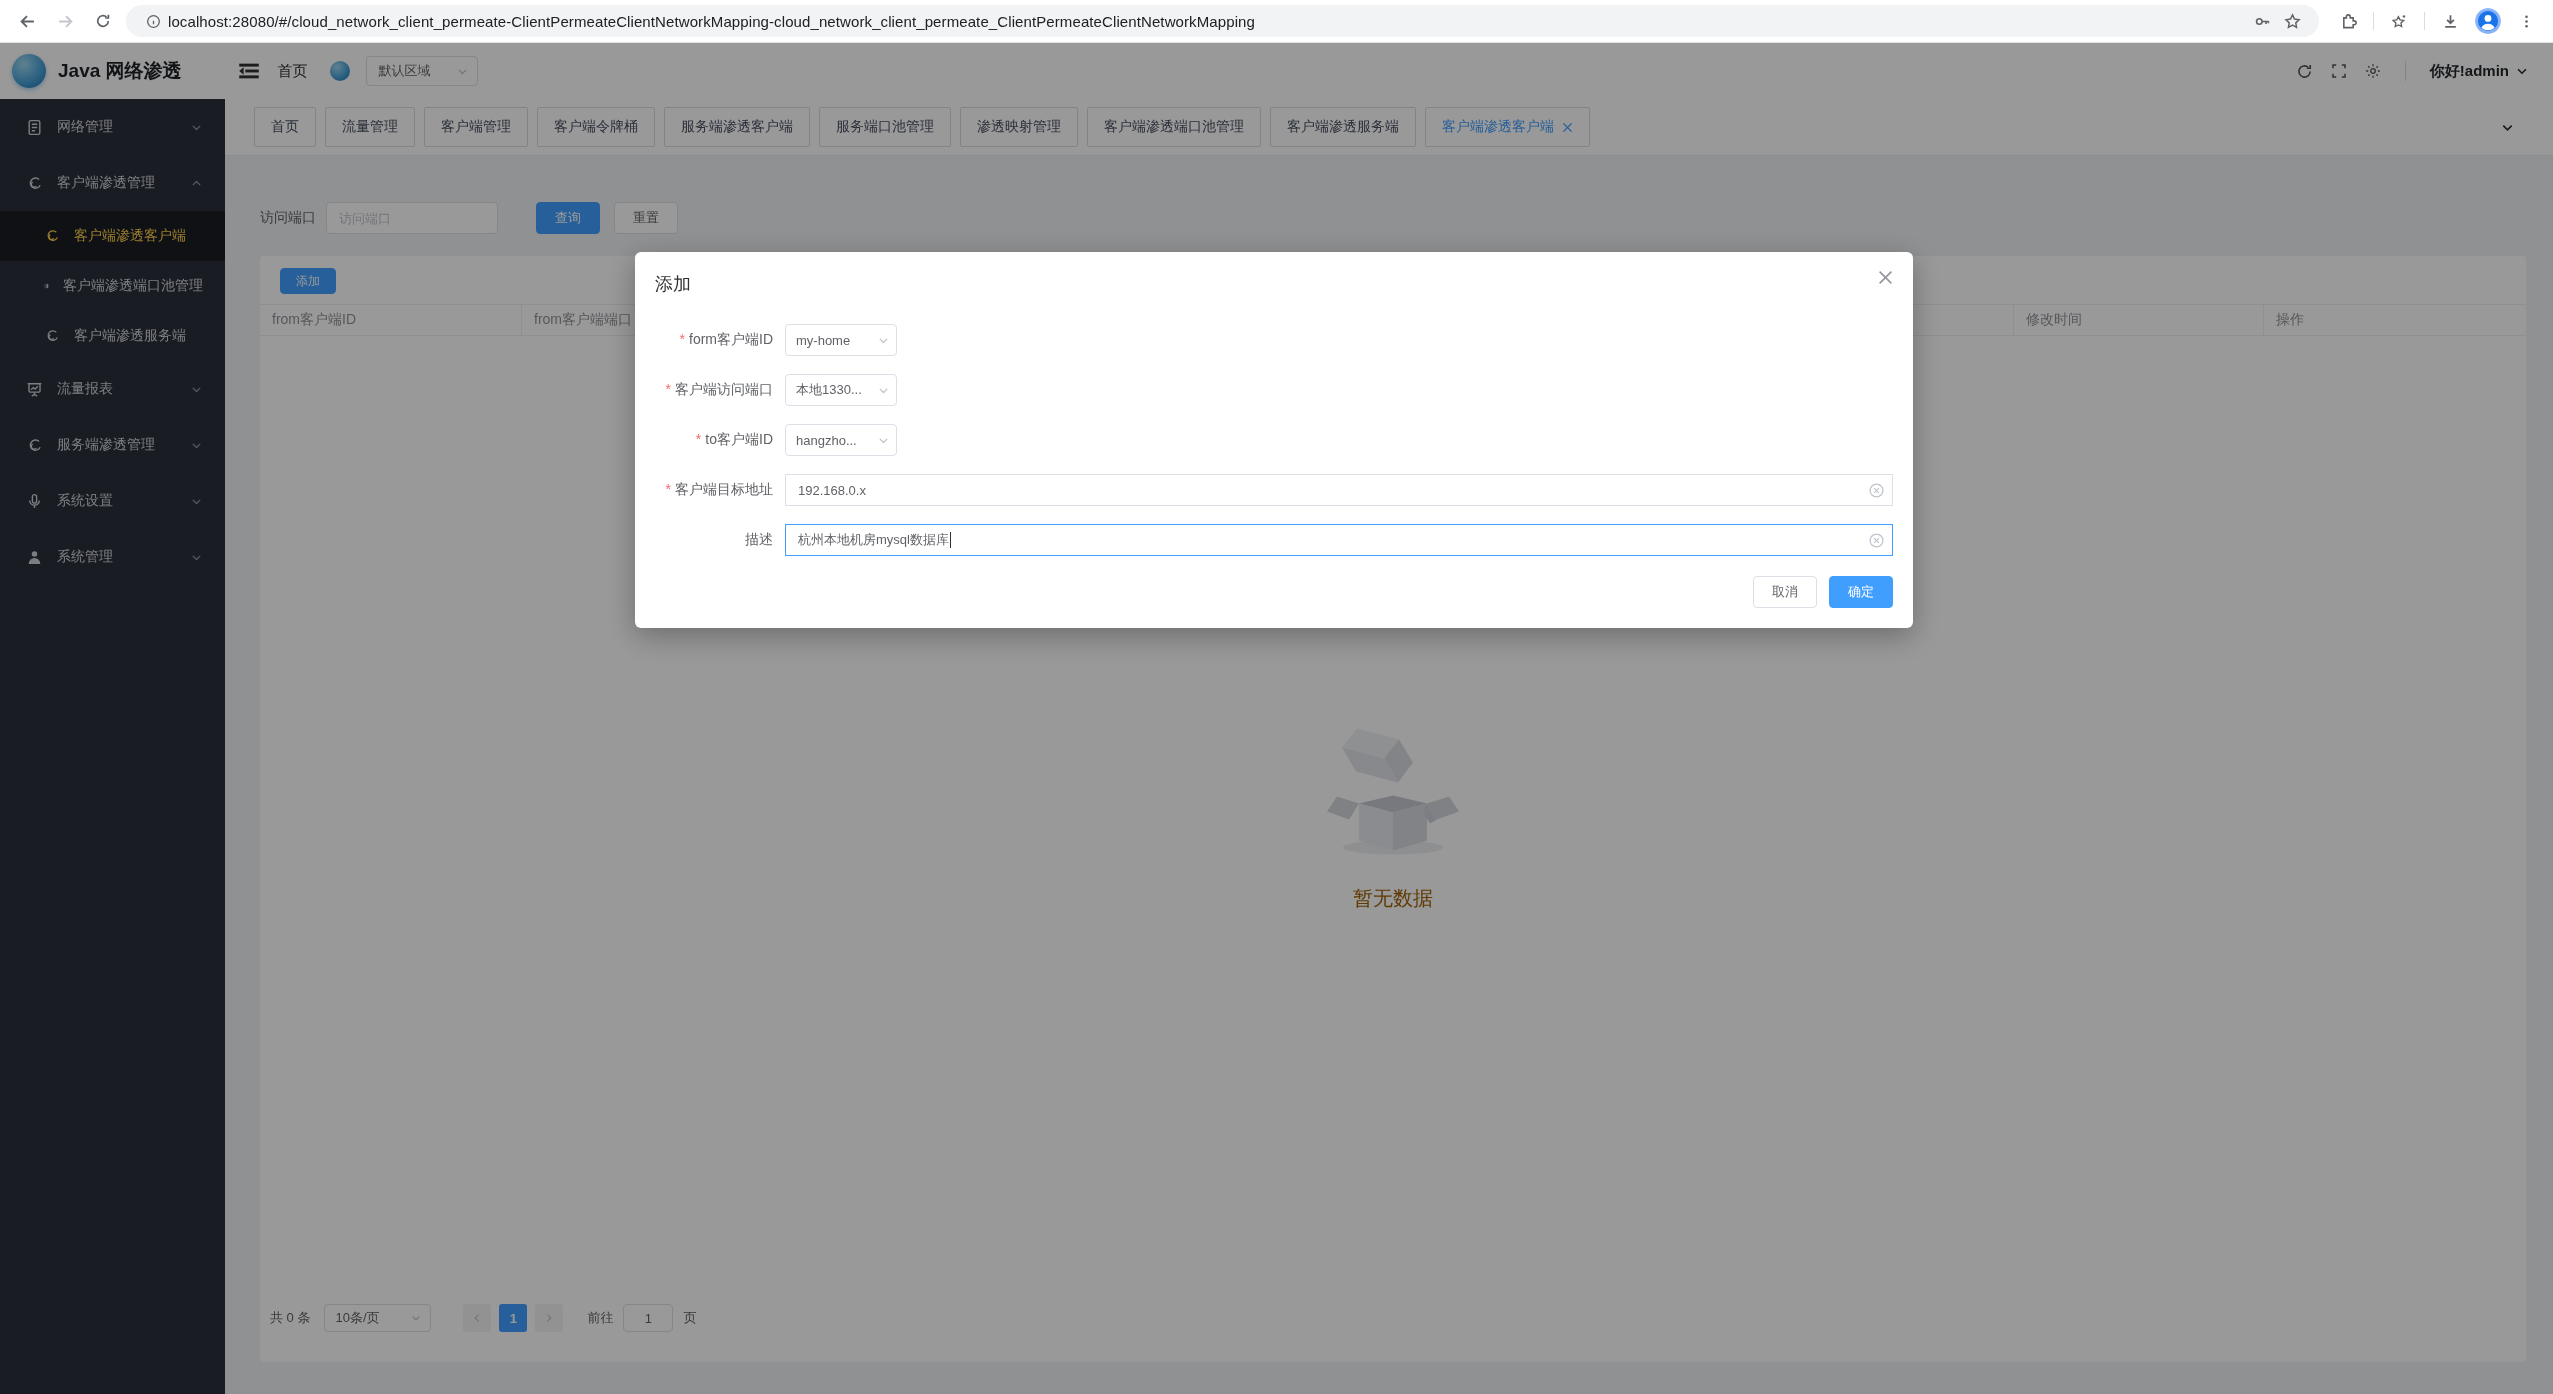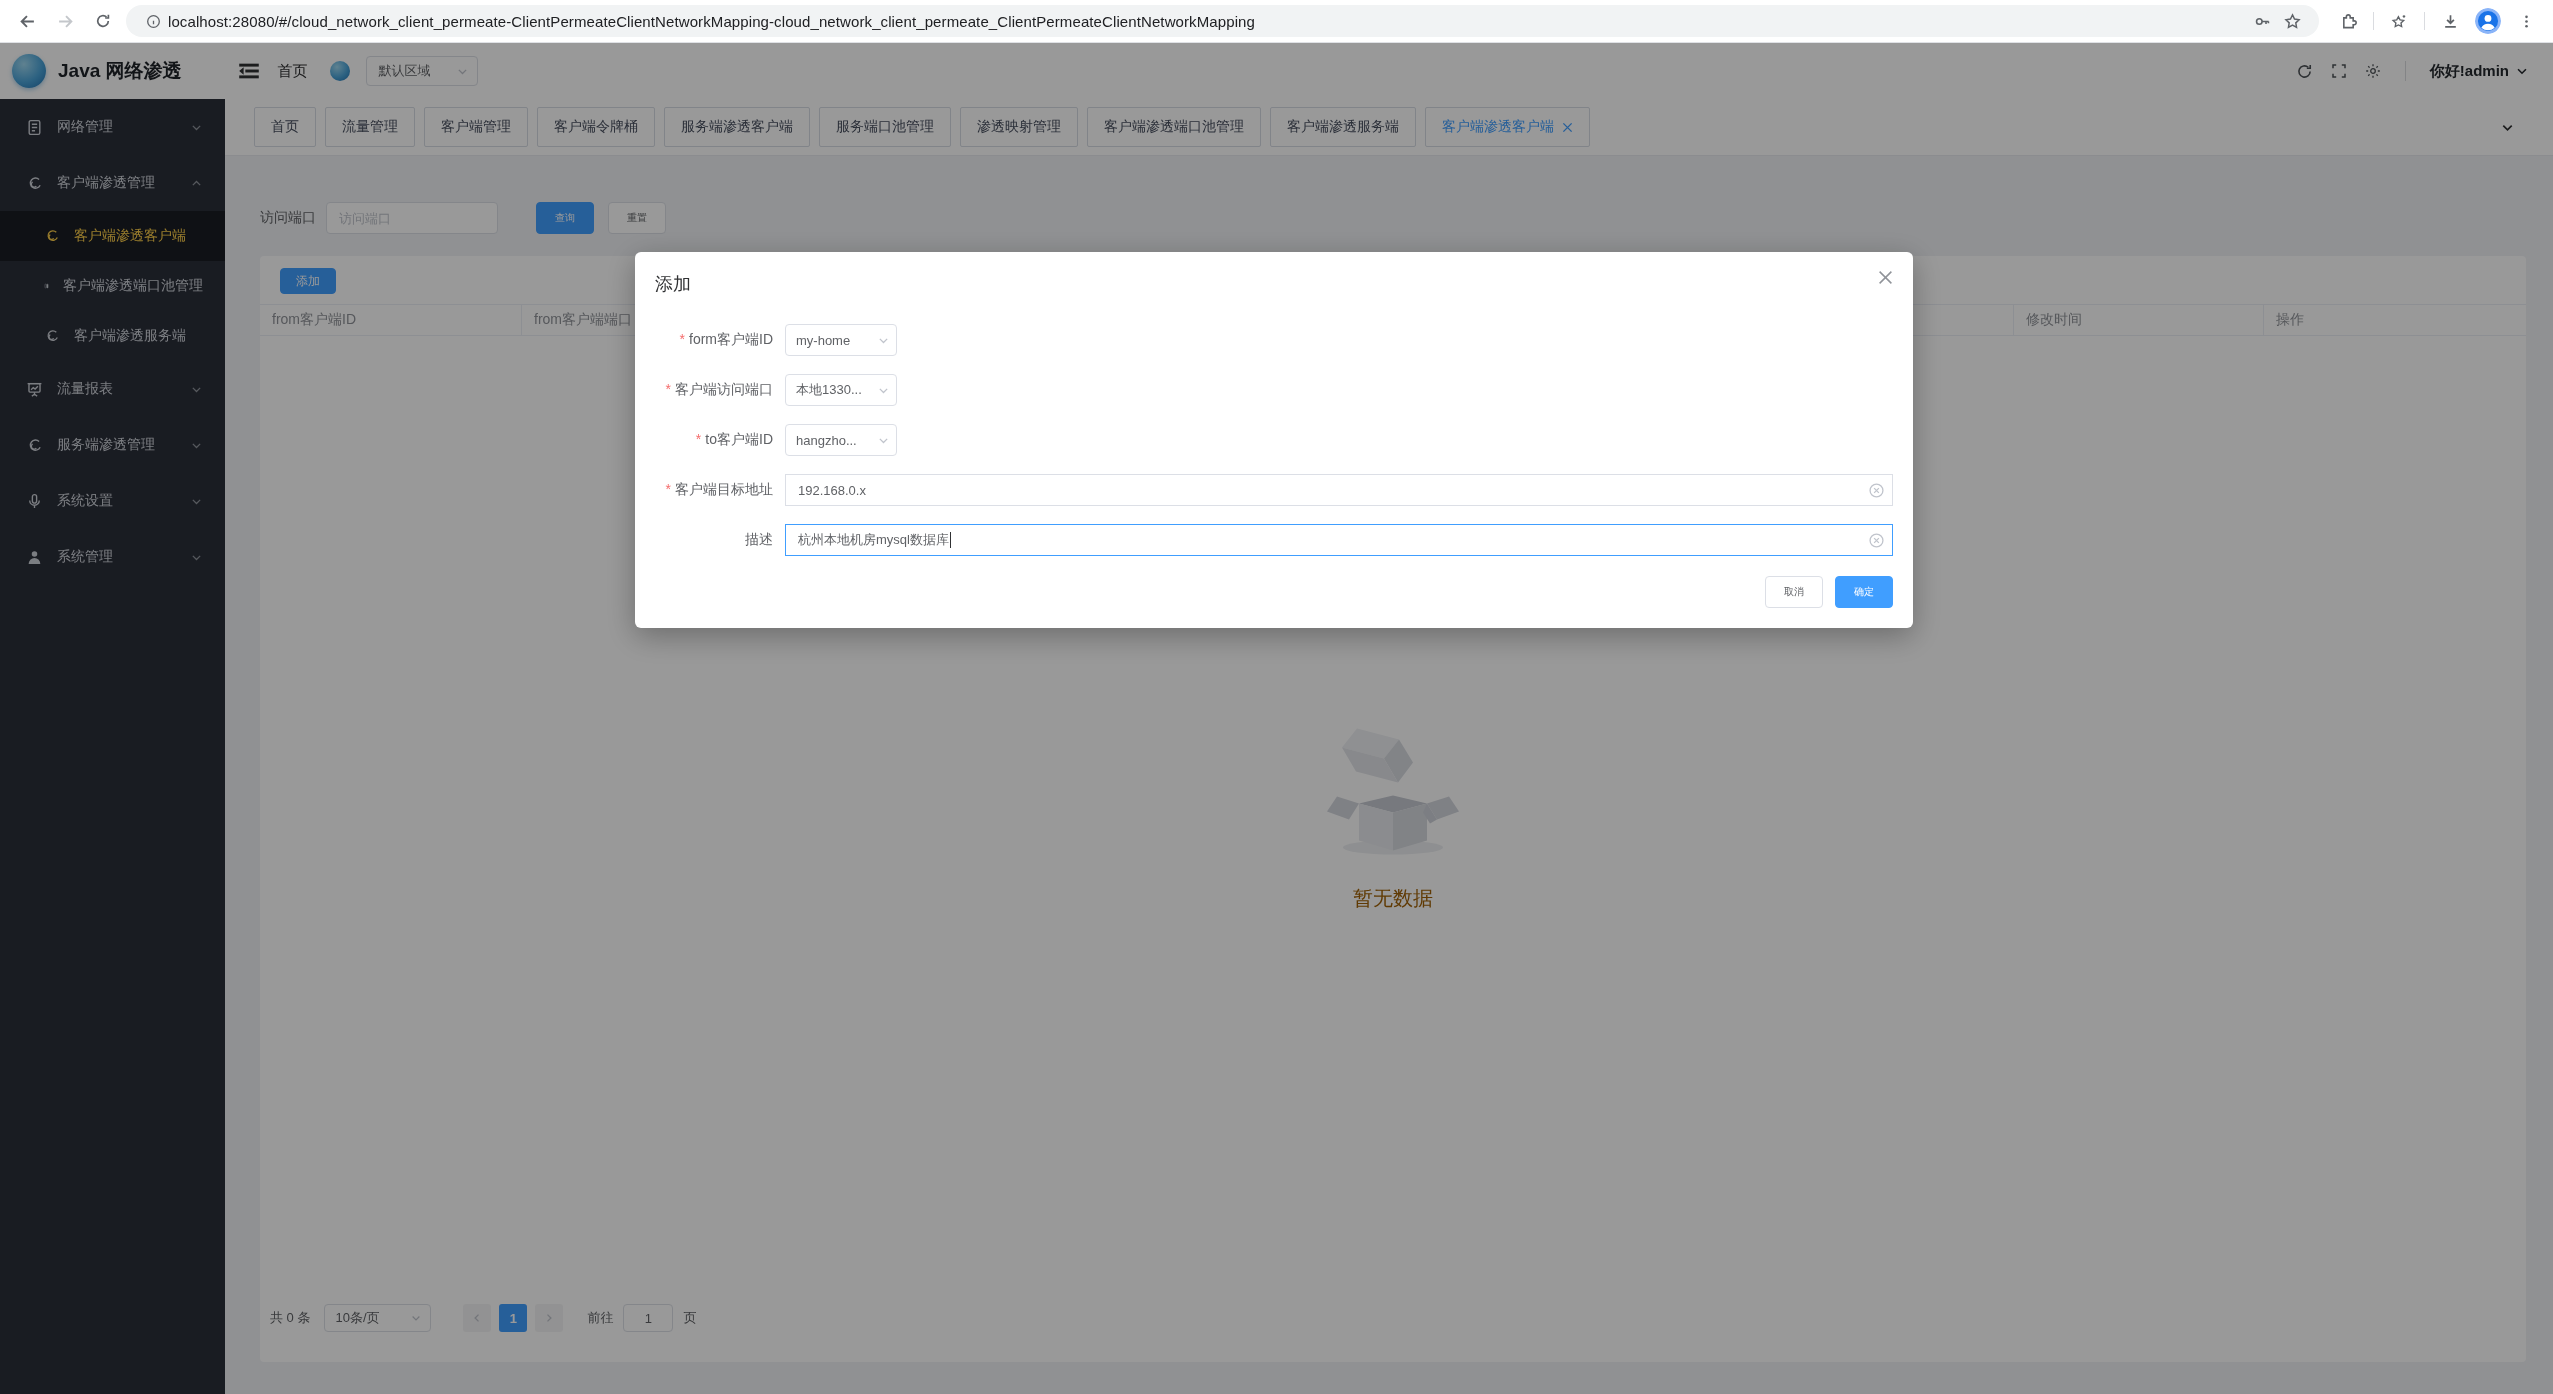--- a/index.html
+++ b/index.html
@@ -57,21 +57,21 @@
   .tab .tab-x { margin-left:8px; color:#409eff; }
   .tabs-more { position:absolute; right:38px; color:#303133; }
 
   
   .content { position:absolute; top:113px; left:225px; right:0; bottom:0; background:#f0f2f5; overflow:hidden; }
   .query-row { margin:46px 27px 0 35px; height:32px; display:flex; align-items:center; }
   .q-label { font-size:14px; color:#606266; margin-right:10px; }
   .q-input { width:172px; height:32px; border:1px solid #dcdfe6; border-radius:4px; padding:0 12px;
     font-size:13px; color:#606266; background:#fff; outline:none; font-family:inherit; }
   .q-input::placeholder { color:#c0c4cc; }
-  .btn { height:32px; border-radius:4px; font-size:10px; padding:0 18px; display:inline-flex; align-items:center; border:1px solid #dcdfe6; background:#fff; color:#606266; font-family:inherit; }
+  .btn { height:32px; border-radius:4px; font-size:13px; padding:0 18px; display:inline-flex; align-items:center; border:1px solid #dcdfe6; background:#fff; color:#606266; font-family:inherit; }
   .btn-primary { background:#409eff; border-color:#409eff; color:#fff; }
   .query-row .btn-primary { margin-left:38px; }
   .query-row .btn-plain { margin-left:14px; }
   .card { margin:22px 27px 0 35px; height:1106px; background:#fff; border-radius:4px; padding:12px 0 0; position:relative; }
   .add-btn { margin-left:20px; height:26px; padding:0 15px; font-size:12px; }
   .thead { margin-top:10px; height:32px; display:flex; align-items:center; border-top:1px solid #ebeef5; border-bottom:1px solid #ebeef5; }
   .th { font-size:14px; color:#909399; font-weight:500; padding-left:12px; border-right:1px solid #ebeef5; height:32px; display:flex; align-items:center; white-space:nowrap; overflow:hidden; }
   .th:nth-child(1){ width:262px; } .th:nth-child(2){ flex:1; } .th:nth-child(3){ width:250px; } .th:nth-child(4){ width:262px; border-right:none; }
   .tbody { height:962px; position:relative; }
   .empty-block { position:absolute; left:50%; top:50%; transform:translate(-50%,-50%); text-align:center; }

